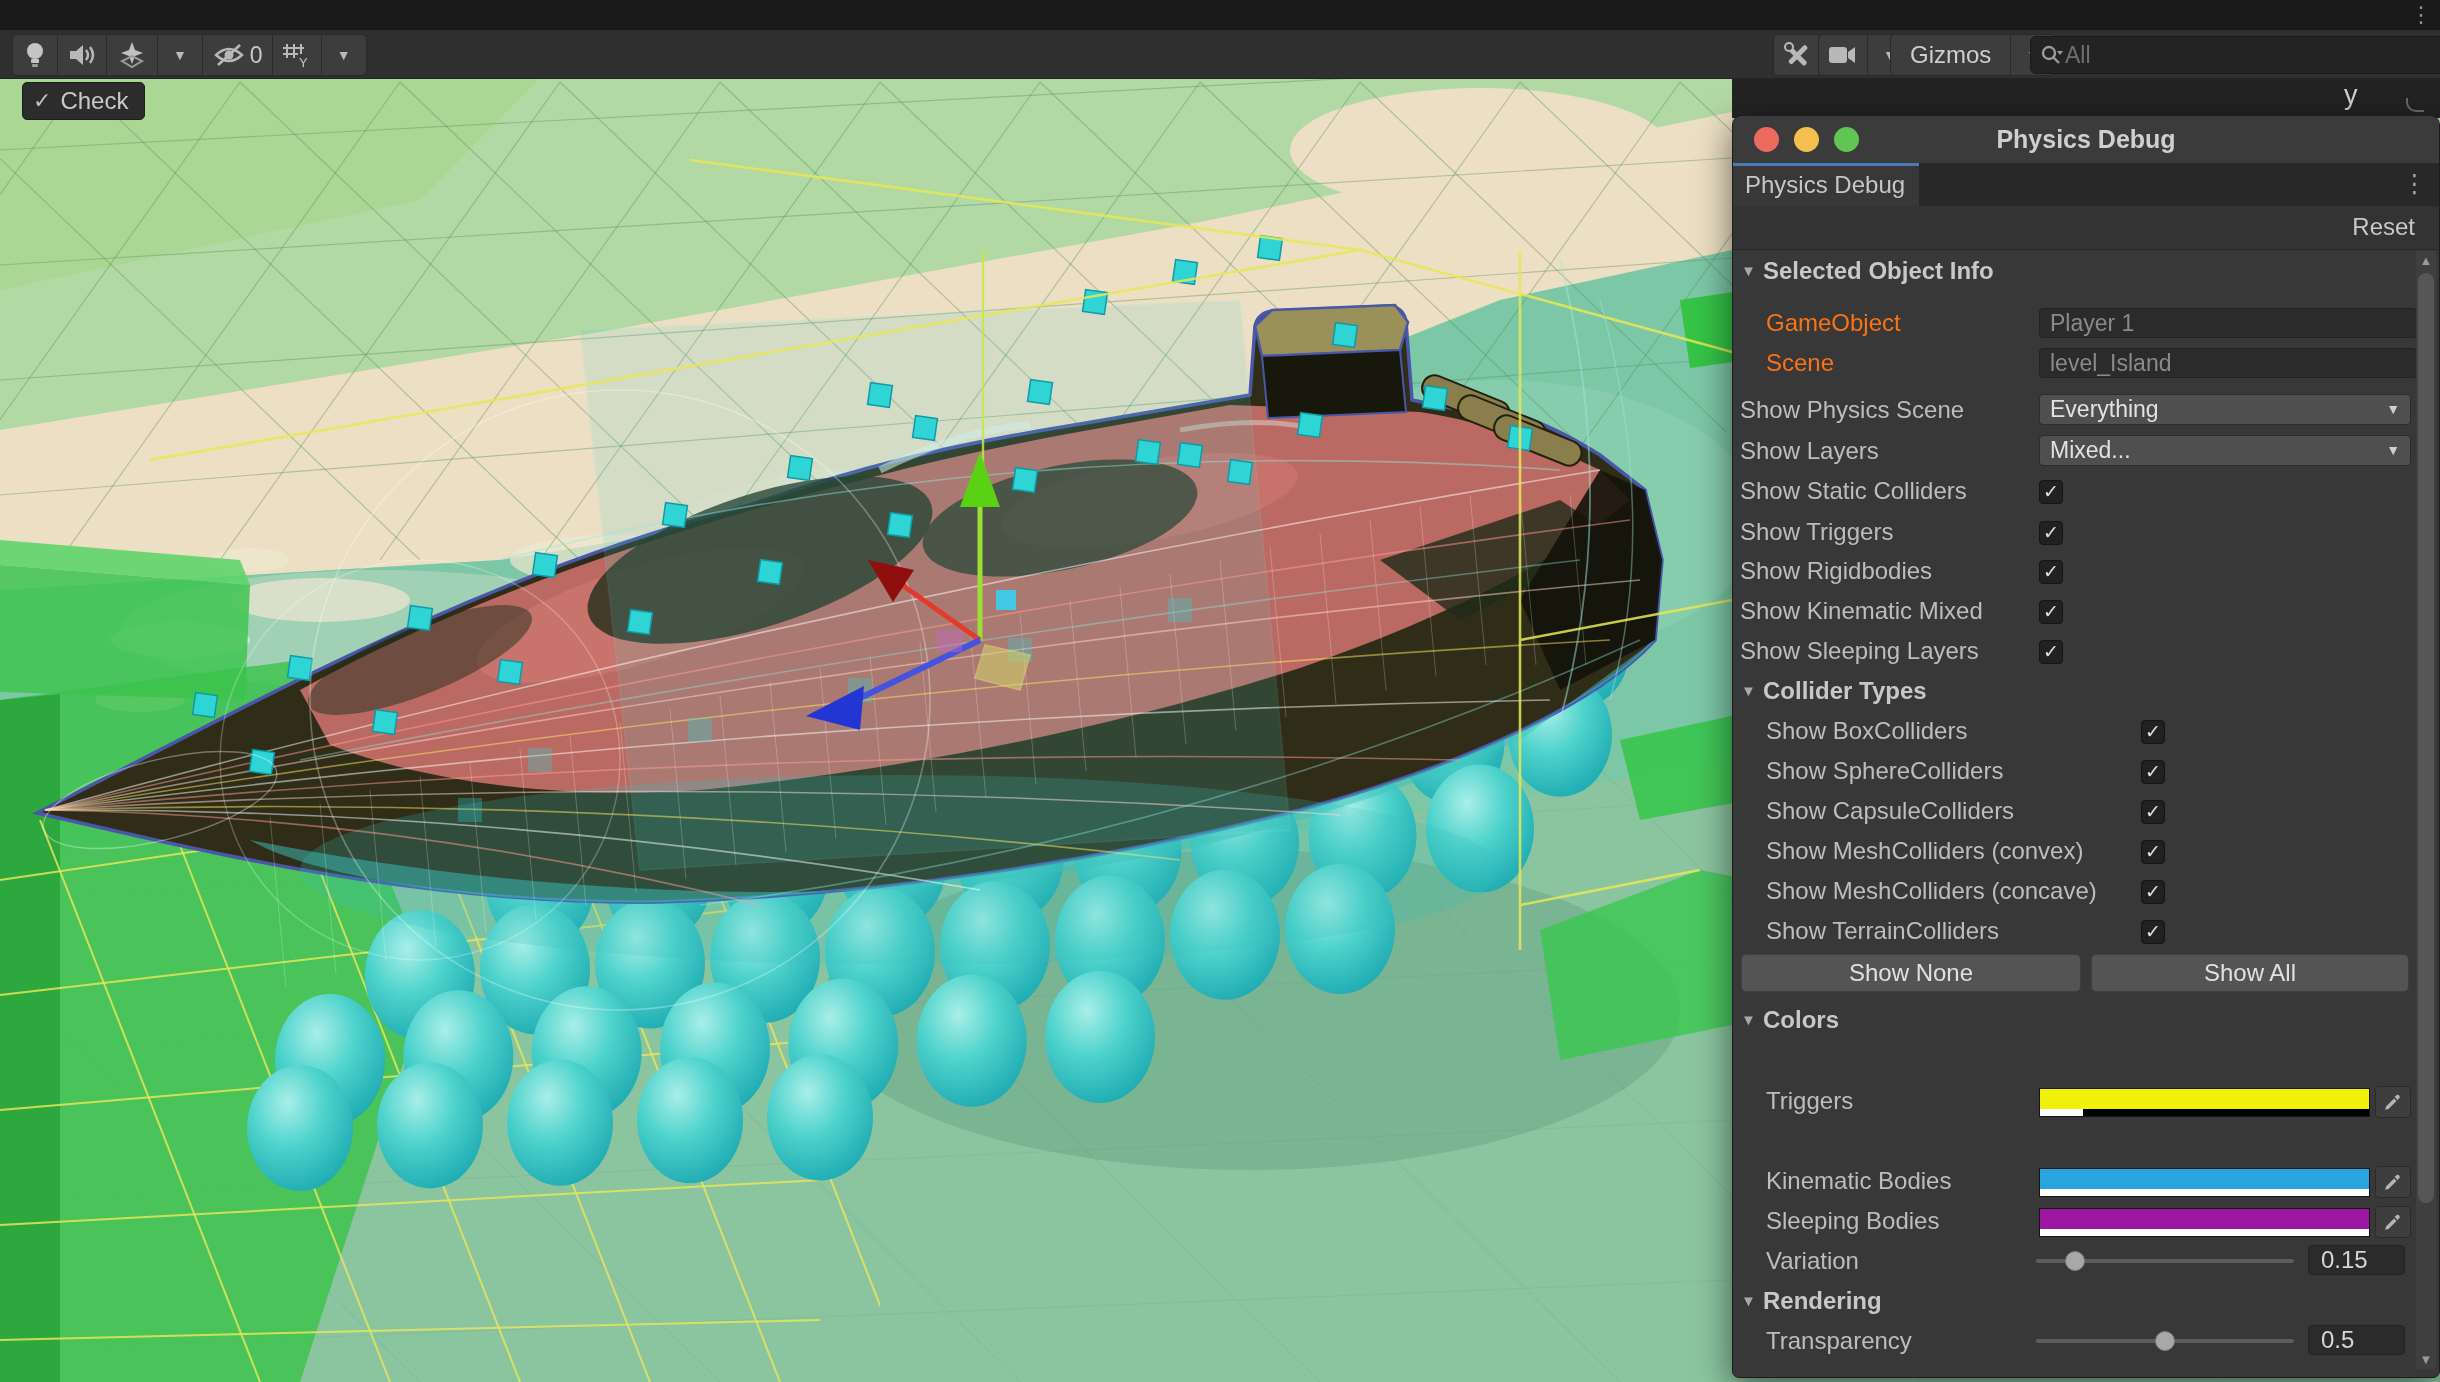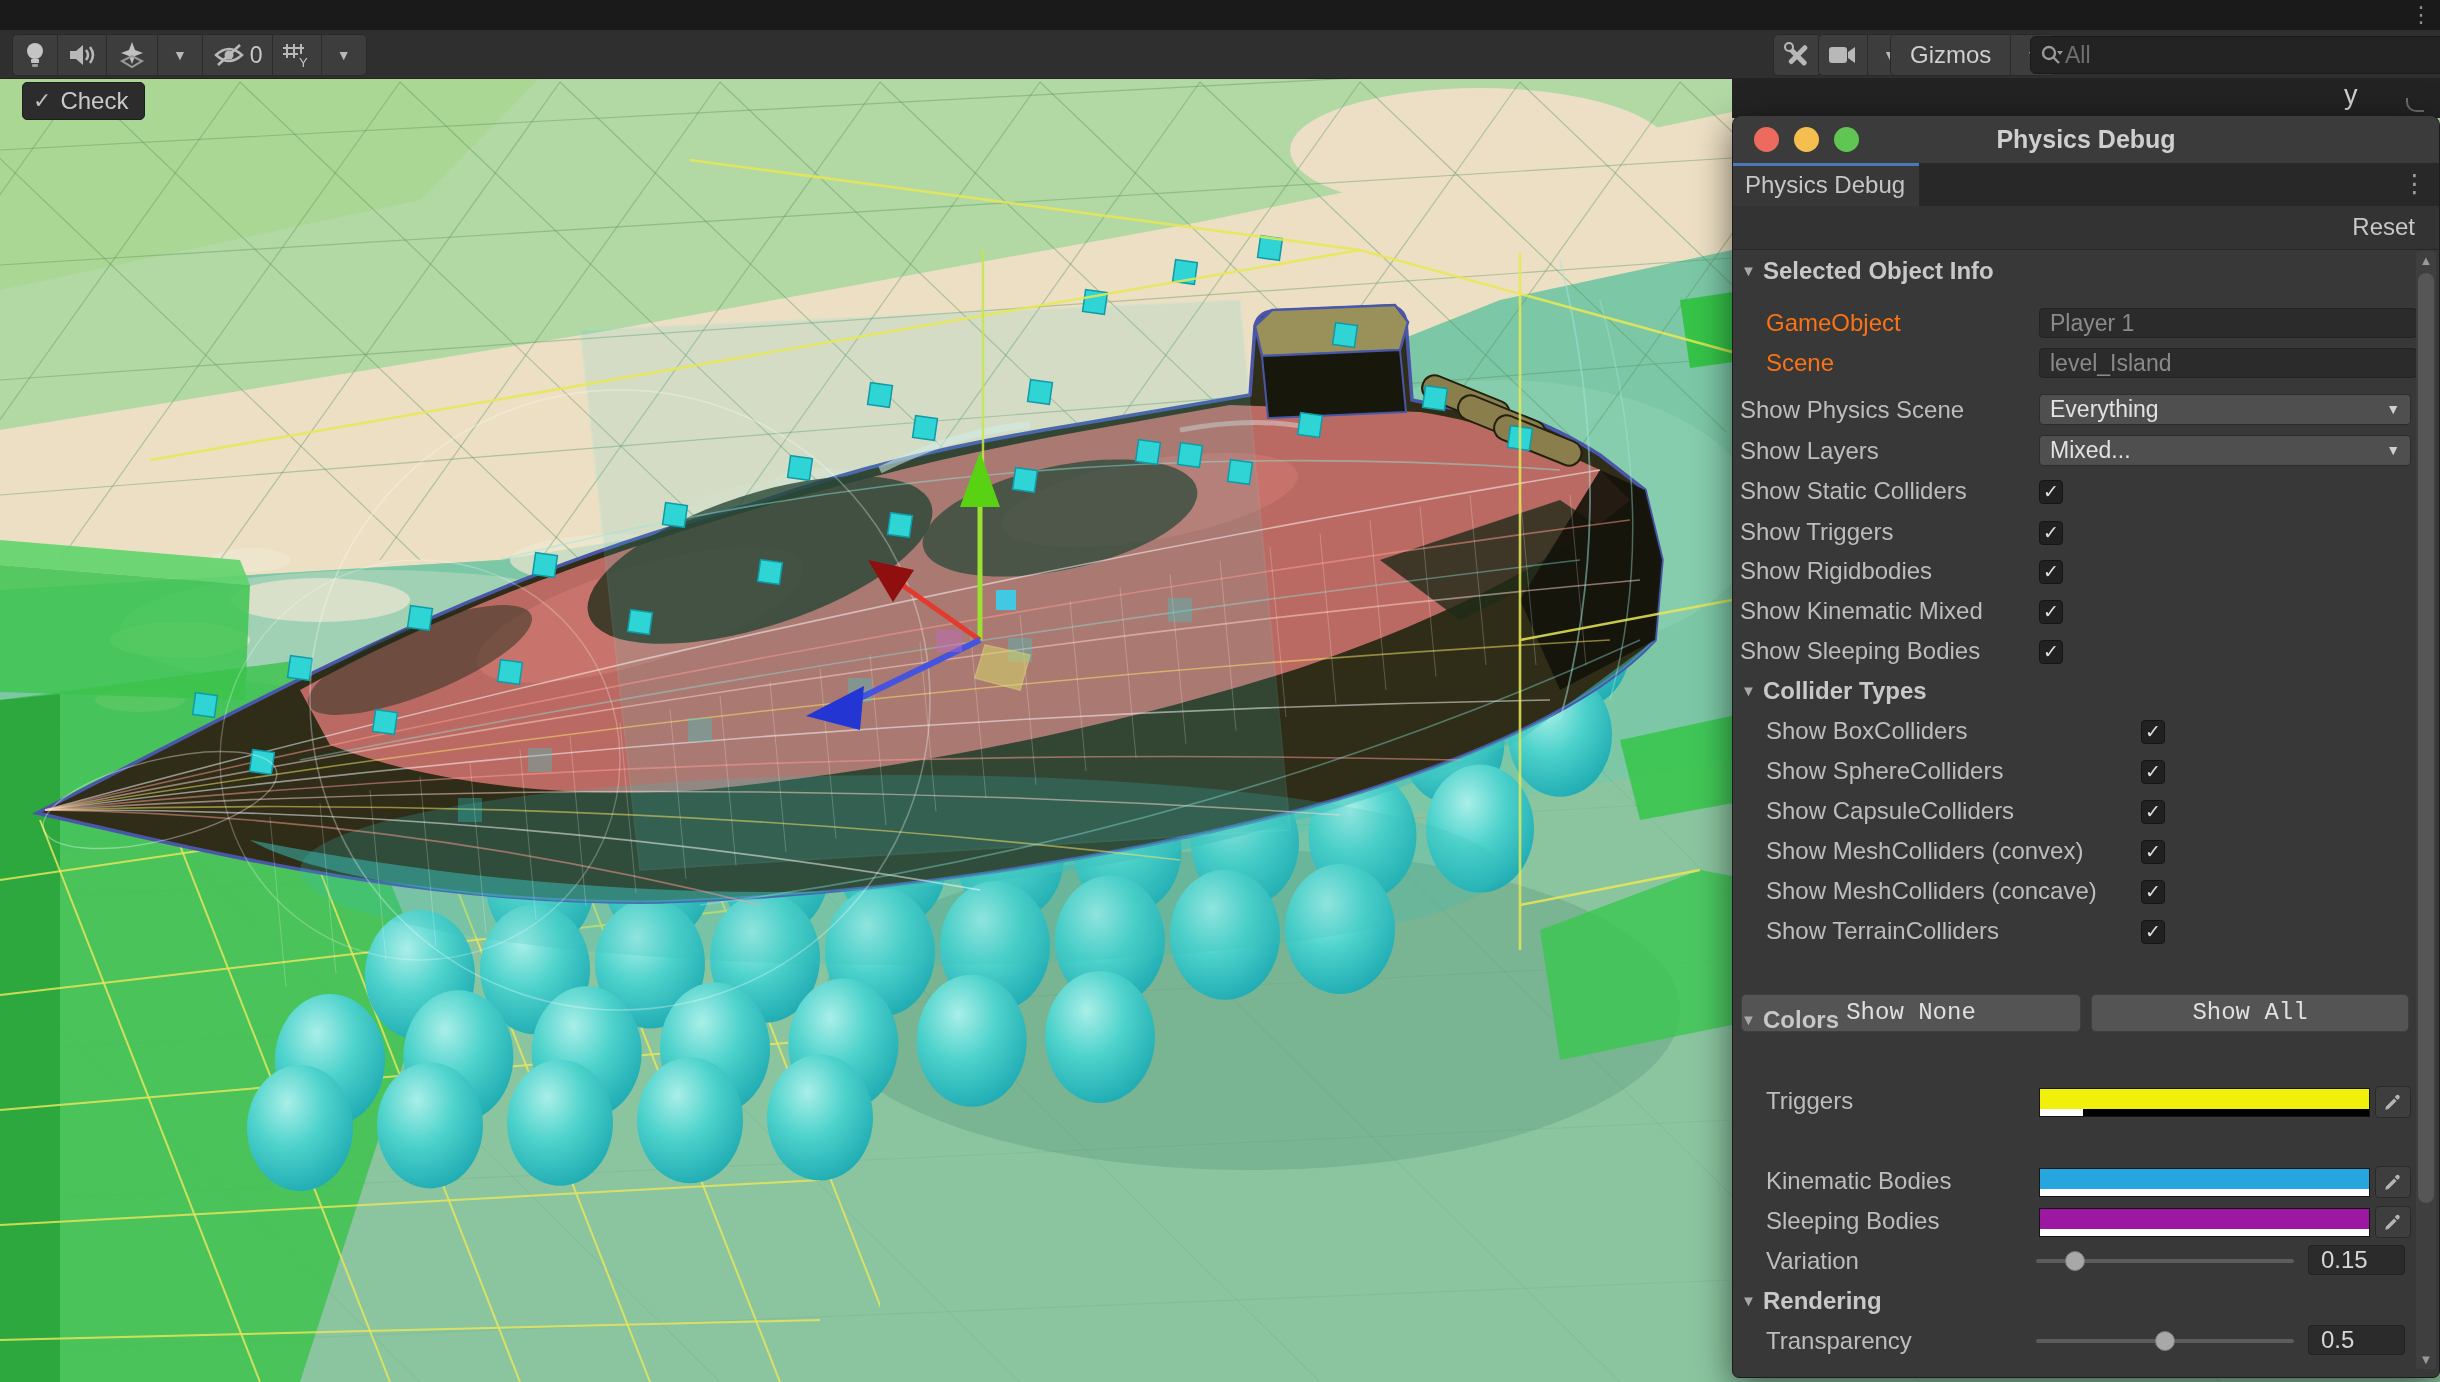--- a/index.html
+++ b/index.html
@@ -518,21 +518,21 @@
     </div>
     <div class="row" style="top:435px;">
       <span class="lb" style="left:7px;">Show Rigidbodies</span>
       <span class="cb c1"><span class="tick">✓</span></span>
     </div>
     <div class="row" style="top:475px;">
       <span class="lb" style="left:7px;">Show Kinematic Mixed</span>
       <span class="cb c1"><span class="tick">✓</span></span>
     </div>
     <div class="row" style="top:515px;">
-      <span class="lb" style="left:7px;">Show Sleeping Bodies</span>
+      <span class="lb" style="left:7px;">Show Sleeping Layers</span>
       <span class="cb c1"><span class="tick">✓</span></span>
     </div>
 
     <div class="row" style="top:555px;">
       <span class="fold" style="left:8px;">▼</span>
       <span class="hdr" style="left:30px;">Collider Types</span>
     </div>
     <div class="row" style="top:595px;">
       <span class="lb" style="left:33px;">Show BoxColliders</span>
       <span class="cb c2"><span class="tick">✓</span></span>
@@ -551,21 +551,21 @@
     </div>
     <div class="row" style="top:755px;">
       <span class="lb" style="left:33px;">Show MeshColliders (concave)</span>
       <span class="cb c2"><span class="tick">✓</span></span>
     </div>
     <div class="row" style="top:795px;">
       <span class="lb" style="left:33px;">Show TerrainColliders</span>
       <span class="cb c2"><span class="tick">✓</span></span>
     </div>
 
-    <div class="row" style="top:876px;font-family:Liberation Mono, monospace;">
+    <div class="row" style="top:836px;">
       <span class="ubtn" style="left:8px;width:338px;">Show None</span>
       <span class="ubtn" style="left:358px;width:316px;">Show All</span>
     </div>
 
     <div class="row" style="top:884px;">
       <span class="fold" style="left:8px;">▼</span>
       <span class="hdr" style="left:30px;">Colors</span>
     </div>
 
     <div class="row" style="top:965px;">

